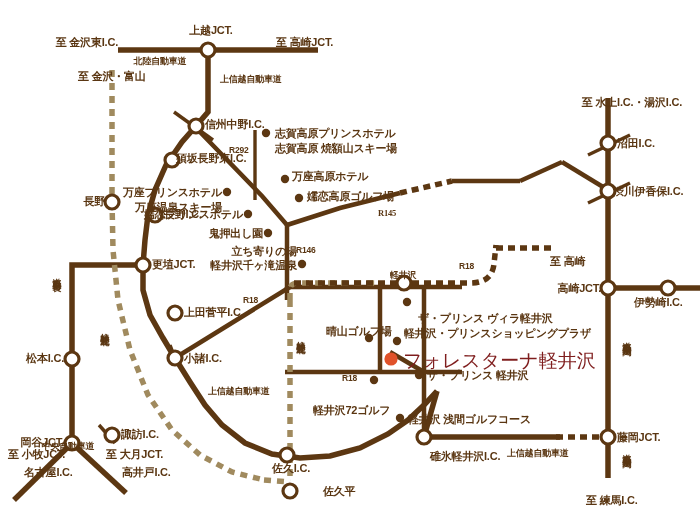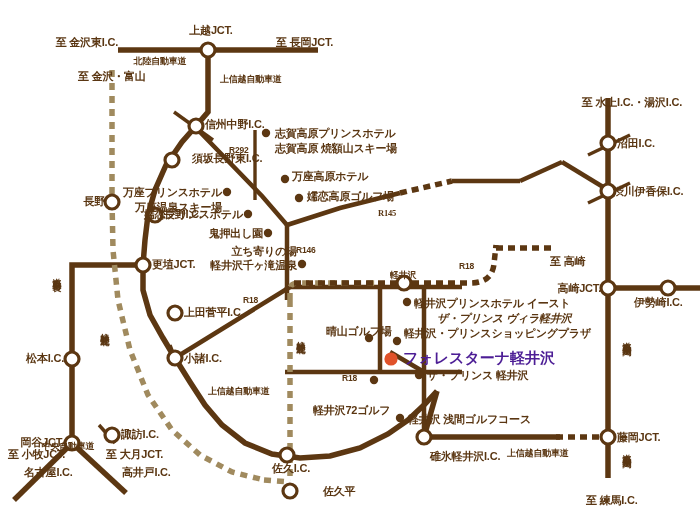--- a/index.html
+++ b/index.html
@@ -25,23 +25,23 @@
     color:#5a3612;
     font-size:11px;
     line-height:1.12;
     white-space:nowrap;
     font-weight:bold;
     letter-spacing:-0.2px;
   }
   .lbl.sm{ font-size:9px; font-weight:bold; }
   .lbl.rd{ font-size:8.5px; font-weight:bold; }
   .lbl.hl{
-    color:#4c1d95;
-    font-size:15px;
-    font-weight:bold;
+    color:#7f1d1d;
+    font-size:19px;
+    font-weight:normal;
     letter-spacing:0px;
   }
   .lbl.vert{
     writing-mode:vertical-rl;
     text-orientation:upright;
     white-space:nowrap;
     letter-spacing:-1px;
   }
   .lbl.r-anchor{ transform:translateX(-100%); }
   .lbl.c-anchor{ transform:translateX(-50%); }
@@ -198,27 +198,27 @@
       <circle class="poi" cx="400" cy="418" r="4.2"></circle>
     </g>
 
     <g>
       <circle cx="391" cy="359" r="6.6" fill="#e0522a"></circle>
     </g>
   </svg>
 
   <div class="lbl r-anchor" style="left:118px; top:36px;">至 金沢東I.C.</div>
   <div class="lbl c-anchor" style="left:211px; top:24px;">上越JCT.</div>
-  <div class="lbl" style="left:276px; top:36px;">至 長岡JCT.</div>
+  <div class="lbl" style="left:276px; top:36px;">至 高崎JCT.</div>
   <div class="lbl sm c-anchor" style="left:160px; top:56px;">北陸自動車道</div>
   <div class="lbl" style="left:78px; top:70px;">至 金沢・富山</div>
   <div class="lbl sm" style="left:220px; top:74px;">上信越自動車道</div>
 
   <div class="lbl" style="left:205px; top:118px;">信州中野I.C.</div>
-  <div class="lbl" style="left:192px; top:152px;">須坂長野東I.C.</div>
+  <div class="lbl" style="left:176px; top:152px;">須坂長野東I.C.</div>
   <div class="lbl r-anchor" style="left:105px; top:195px;">長野</div>
   <div class="lbl" style="left:164px; top:208px;">長野I.C.</div>
   <div class="lbl" style="left:152px; top:258px;">更埴JCT.</div>
   <div class="lbl" style="left:184px; top:306px;">上田菅平I.C.</div>
   <div class="lbl" style="left:184px; top:352px;">小諸I.C.</div>
   <div class="lbl r-anchor" style="left:64px; top:352px;">松本I.C.</div>
   <div class="lbl r-anchor" style="left:64px; top:436px;">岡谷JCT.</div>
   <div class="lbl" style="left:121px; top:428px;">諏訪I.C.</div>
 
   <div class="lbl sm c-anchor" style="left:68px; top:441px;">中央自動車道</div>
@@ -246,22 +246,21 @@
   <div class="lbl" style="left:292px; top:170px;">万座高原ホテル</div>
   <div class="lbl r-anchor" style="left:222px; top:186px;">万座プリンスホテル</div>
   <div class="lbl r-anchor" style="left:222px; top:201px;">万座温泉スキー場</div>
   <div class="lbl" style="left:307px; top:190px;">嬬恋高原ゴルフ場</div>
   <div class="lbl r-anchor" style="left:243px; top:208px;">嬬恋プリンスホテル</div>
   <div class="lbl r-anchor" style="left:263px; top:227px;">鬼押出し園</div>
   <div class="lbl r-anchor" style="left:297px; top:245px;">立ち寄りの湯</div>
   <div class="lbl r-anchor" style="left:297px; top:259px;">軽井沢千ヶ滝温泉</div>
 
   <div class="lbl sm" style="left:390px; top:270px;">軽井沢</div>
-  <div class="lbl" style="left:414px; top:297px;">軽井沢プリンスホテル イースト</div>
-  <div class="lbl" style="left:437px; top:312px;font-style:italic;">ザ・プリンス ヴィラ軽井沢</div>
+  <div class="lbl" style="left:418px; top:312px;">ザ・プリンス ヴィラ軽井沢</div>
   <div class="lbl" style="left:404px; top:327px;">軽井沢・プリンスショッピングプラザ</div>
   <div class="lbl hl" style="left:403px; top:350px;">フォレスターナ軽井沢</div>
   <div class="lbl" style="left:427px; top:369px;">ザ・プリンス 軽井沢</div>
   <div class="lbl" style="left:318px; top:325px;padding-left:8px;">晴山ゴルフ場</div>
   <div class="lbl" style="left:313px; top:404px;">軽井沢72ゴルフ</div>
   <div class="lbl" style="left:408px; top:413px;">軽井沢 浅間ゴルフコース</div>
 
   <div class="lbl r-anchor" style="left:310px; top:462px;">佐久I.C.</div>
   <div class="lbl" style="left:304px; top:485px;margin-left:19px;">佐久平</div>
   <div class="lbl" style="left:430px; top:450px;">碓氷軽井沢I.C.</div>

